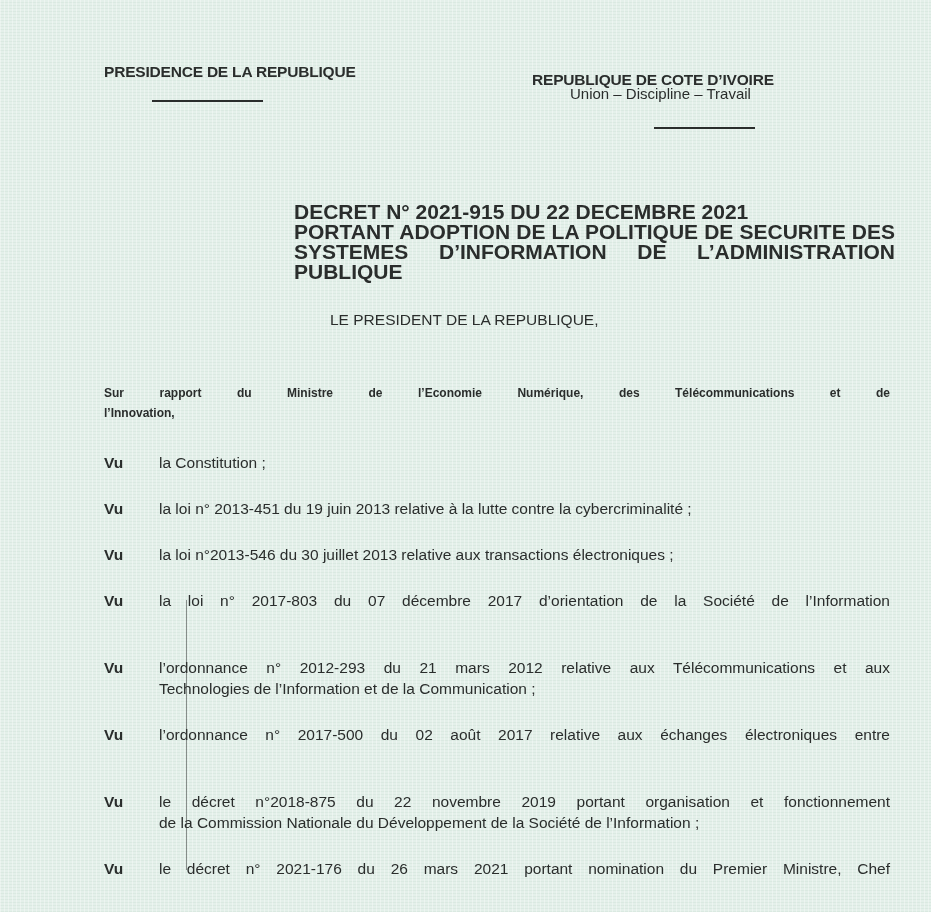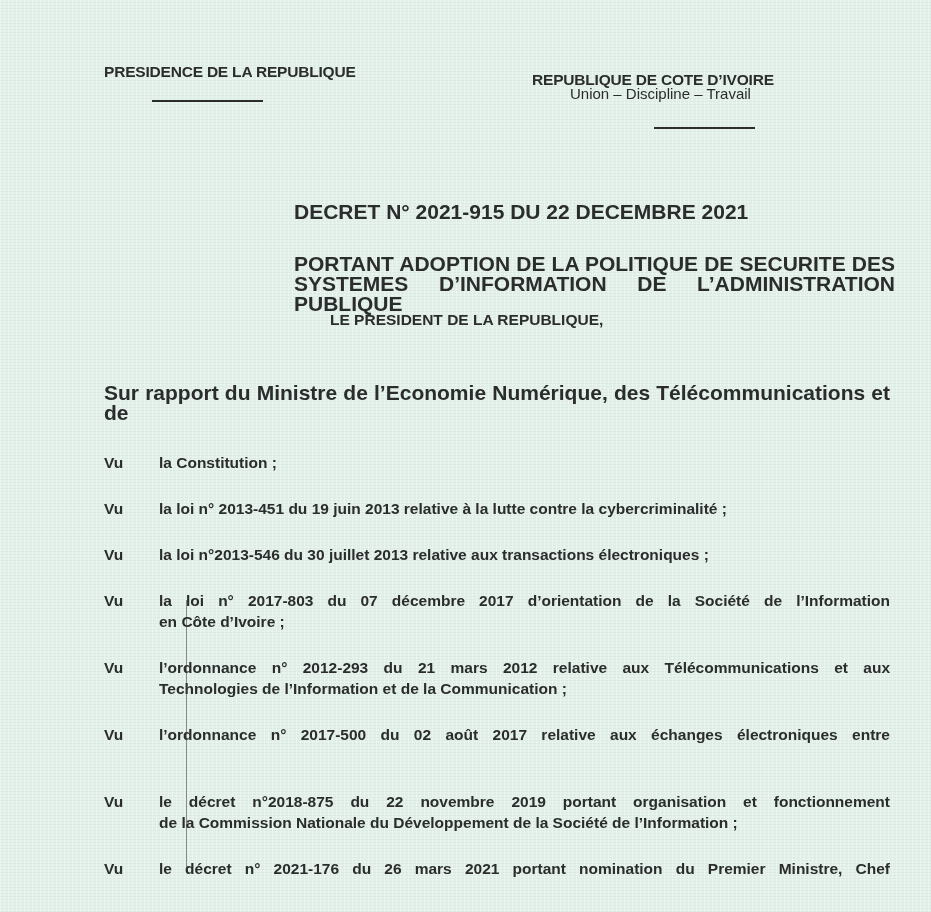--- a/index.html
+++ b/index.html
@@ -13,29 +13,29 @@
     color: #2a2d2c;
     position: relative;
   }
   .abs { position: absolute; }
   .hdr-left { left: 104px; top: 63px; font-size: 15.5px; font-weight: bold; letter-spacing: -0.2px; }
   .rule { position: absolute; height: 1.5px; background: #2a2d2c; }
   .hdr-right { left: 532px; top: 63px; font-size: 15.5px; font-weight: bold; letter-spacing: -0.2px; margin-top: 8px; }
   .motto { left: 570px; top: 85px; font-size: 15px; }
   .title-block { left: 294px; top: 202px; width: 601px; font-size: 21px; font-weight: bold; line-height: 20px; }
   .title-block .l1 { display: block; }
-  .title-block .l2 { display: block; text-align: justify; text-align-last: justify; margin-top: 32px; }
+  .title-block .l2 { display: block; text-align: justify; text-align-last: justify; }
   .title-block .l3 { display: block; text-align: justify; text-align-last: justify; }
-  .president { left: 330px; top: 311px; font-size: 15.5px; font-weight: bold; text-align: right; }
-  .rapport { left: 104px; top: 383px; width: 786px; font-size: 21px; font-weight: bold; line-height: 20px; }
+  .president { left: 330px; top: 311px; font-size: 15.5px; font-weight: normal; text-align: right; }
+  .rapport { left: 104px; top: 383px; width: 786px; font-size: 12px; font-weight: bold; line-height: 20px; }
   .rapport .l2 { display:block; }
   .rapport .l1 { display:block; text-align: justify; text-align-last: justify; }
   .vu-item { position: absolute; left: 104px; width: 786px; font-size: 15.5px; line-height: 21px; }
   .vu-label { position: absolute; left: 0; top: 0; font-weight: bold; }
-  .vu-text { position: absolute; left: 55px; top: 0; width: 731px; font-weight: bold; }
+  .vu-text { position: absolute; left: 55px; top: 0; width: 731px; }
   .vu-text .ln { display: block; }
   .vu-text .just { text-align: justify; text-align-last: justify; }
   .scan-line { position: absolute; left: 186px; top: 600px; width: 1px; height: 270px; background: rgba(60,60,60,0.55); }
 </style>
 </head>
 <body>
 
 <div class="abs hdr-left">PRESIDENCE DE LA REPUBLIQUE</div>
 <div class="rule" style="left:152px; top:100px; width:111px;"></div>
 
@@ -46,20 +46,21 @@
 <div class="abs title-block">
   <span class="l1">DECRET N°  2021-915  DU  22 DECEMBRE 2021</span>
   <span class="l2">PORTANT ADOPTION DE LA POLITIQUE DE SECURITE DES</span>
   <span class="l3">SYSTEMES D’INFORMATION DE L’ADMINISTRATION PUBLIQUE</span>
 </div>
 
 <div class="abs president">LE PRESIDENT DE LA REPUBLIQUE,</div>
 
 <div class="abs rapport">
   <span class="l1">Sur rapport du Ministre de l’Economie Numérique, des Télécommunications et de</span>
+  <span class="l2">l’Innovation,</span>
 </div>
 
 <div id="vu-list">
     <div class="vu-item" style="top: 452px;">
       <span class="vu-label">Vu</span>
       <div class="vu-text">
         <span class="ln">la Constitution ;</span>
       </div>
     </div>
     <div class="vu-item" style="top: 498px;">
@@ -71,21 +72,20 @@
     <div class="vu-item" style="top: 544px;">
       <span class="vu-label">Vu</span>
       <div class="vu-text">
         <span class="ln">la loi n°2013-546 du 30 juillet 2013 relative aux transactions électroniques ;</span>
       </div>
     </div>
     <div class="vu-item" style="top: 590px;">
       <span class="vu-label">Vu</span>
       <div class="vu-text">
         <span class="ln just">la loi n° 2017-803 du 07 décembre 2017 d’orientation de la Société de l’Information</span>
-        <span class="ln">en Côte d’Ivoire ;</span>
       </div>
     </div>
     <div class="vu-item" style="top: 657px;">
       <span class="vu-label">Vu</span>
       <div class="vu-text">
         <span class="ln just">l’ordonnance n° 2012-293 du 21 mars 2012 relative aux Télécommunications et aux</span>
         <span class="ln">Technologies de l’Information et de la Communication ;</span>
       </div>
     </div>
     <div class="vu-item" style="top: 724px;">

